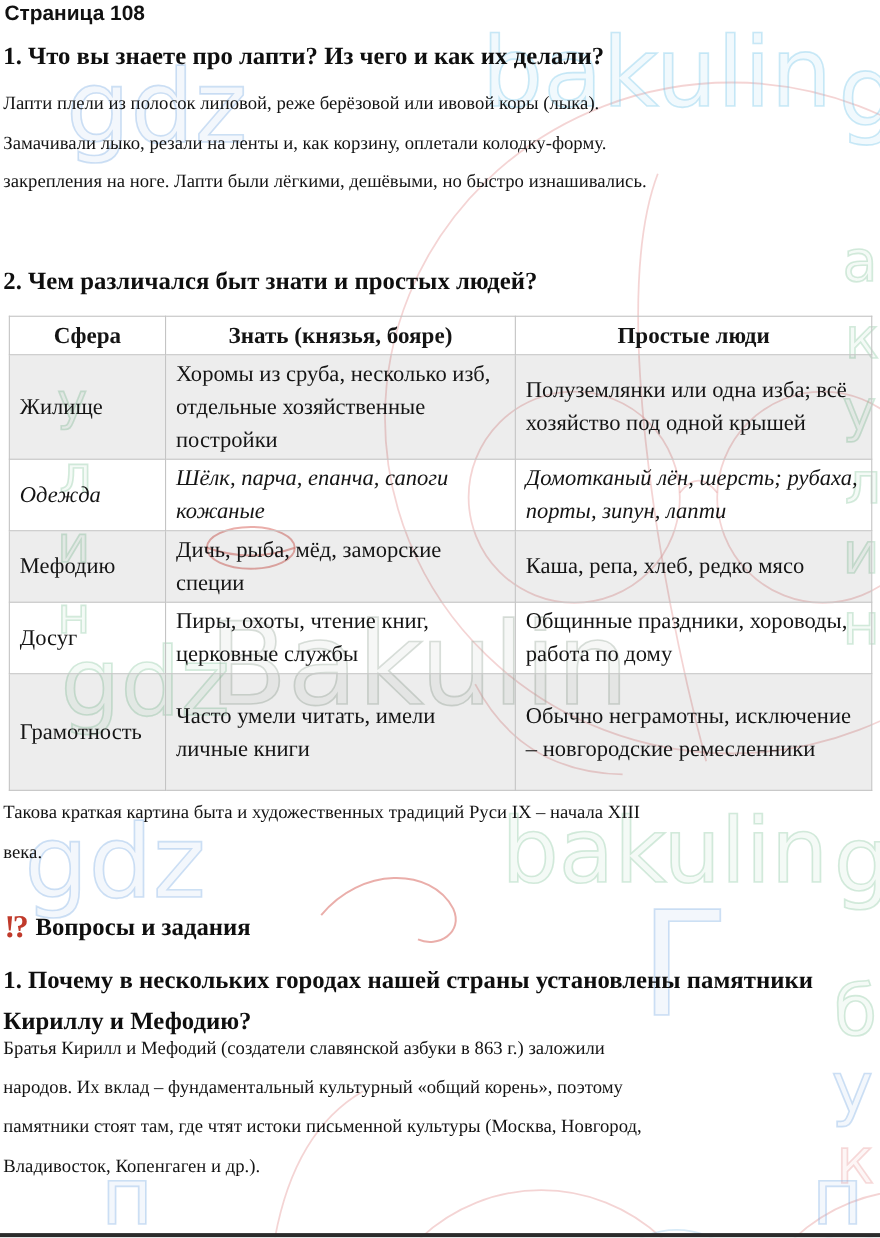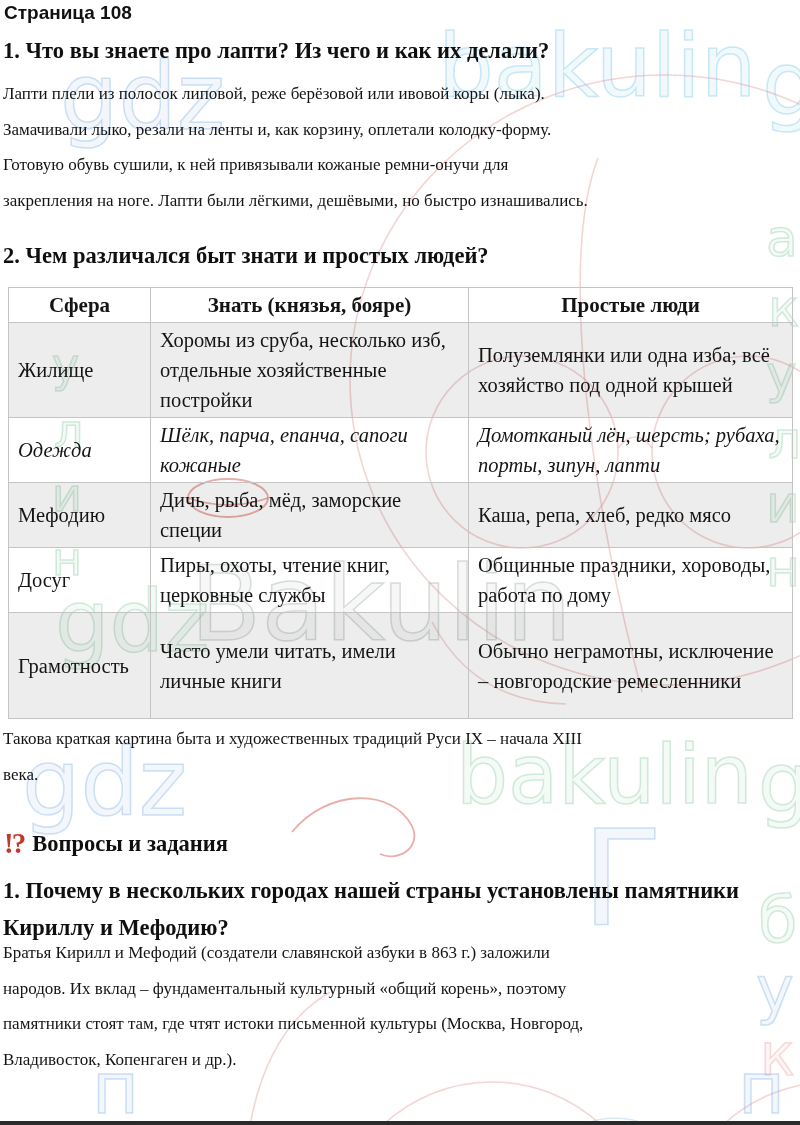--- a/index.html
+++ b/index.html
@@ -154,21 +154,20 @@
 
   <div class="content">
 
     <div class="page-title">Страница 108</div>
 
     <div class="q-heading h-q1">1. Что вы знаете про лапти? Из чего и как их делали?</div>
 
     <div class="para p1">
       <div class="line">Лапти плели из полосок липовой, реже берёзовой или ивовой коры (лыка).</div>
       <div class="line">Замачивали лыко, резали на ленты и, как корзину, оплетали колодку-форму.</div>
-      <div class="line">Готовую обувь сушили, к ней привязывали кожаные ремни-онучи для</div>
       <div class="line">закрепления на ноге. Лапти были лёгкими, дешёвыми, но быстро изнашивались.</div>
     </div>
 
     <div class="q-heading h-q2">2. Чем различался быт знати и простых людей?</div>
 
     <div class="tbl-wrap">
       <table class="cmp">
         <colgroup>
           <col style="width:142px">
           <col style="width:318px">

